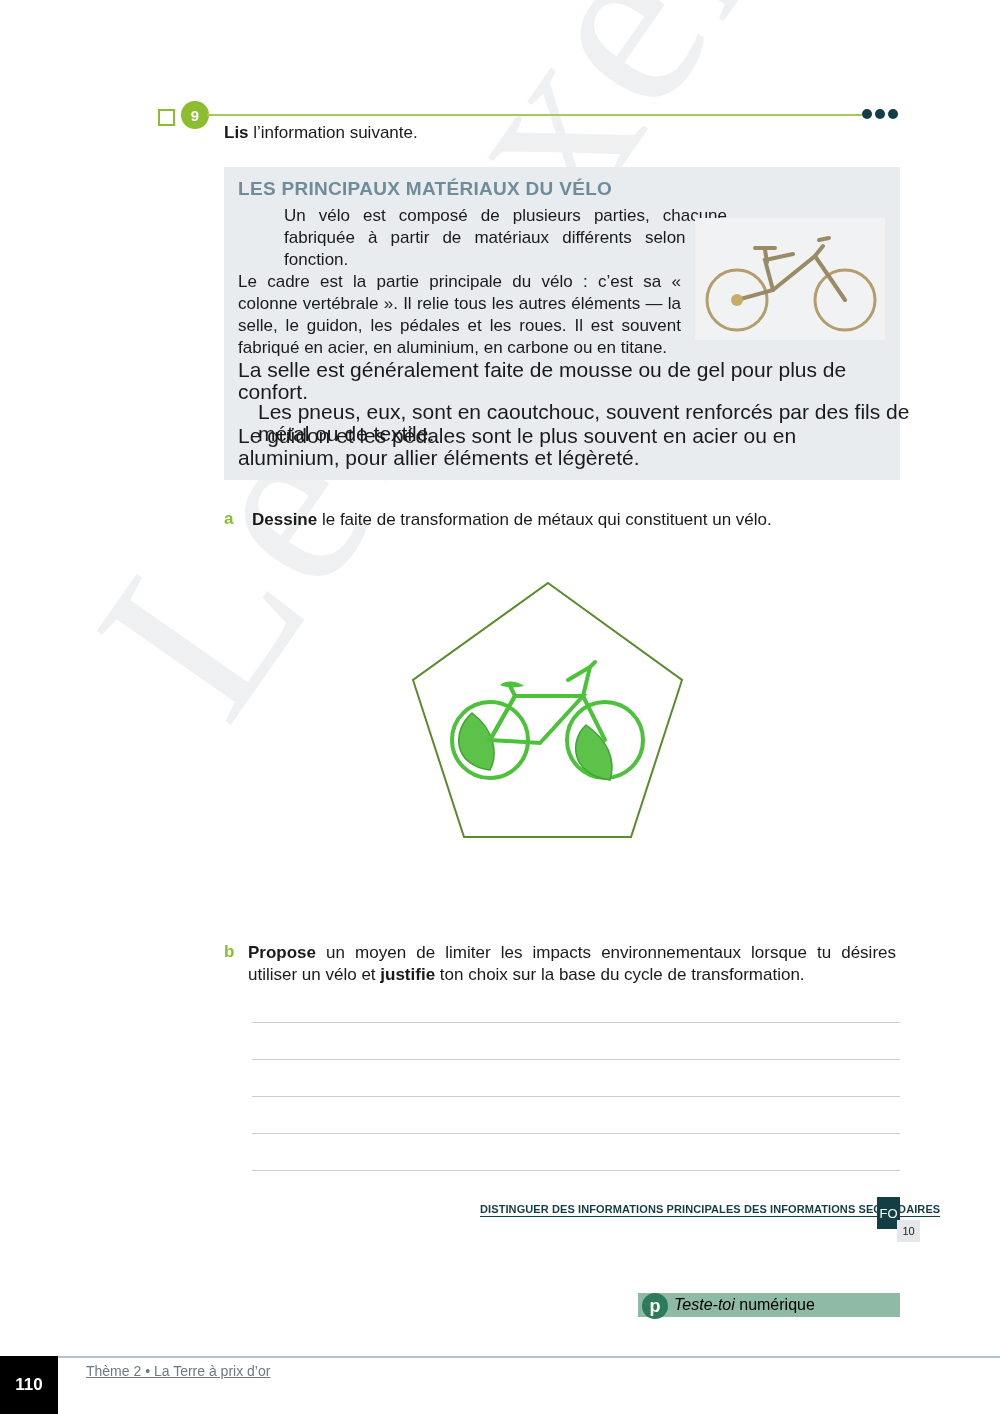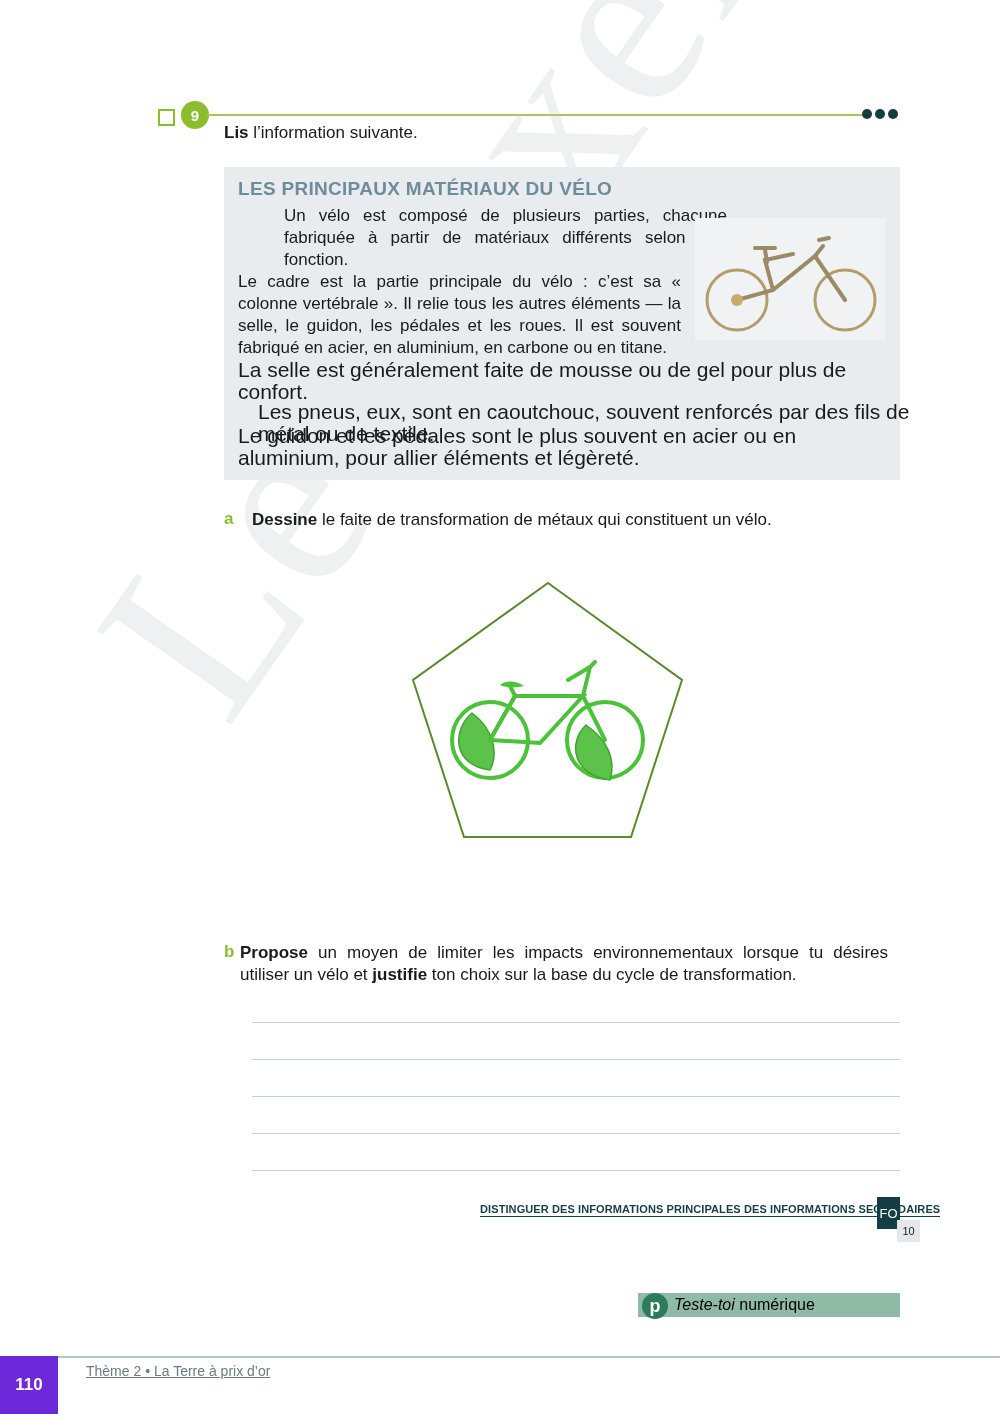--- a/index.html
+++ b/index.html
@@ -30,21 +30,21 @@
   .fo { left:877px; top:1197px; width:23px; height:32px; background:#123e44; color:#fff; font-size:13px;
         display:flex; align-items:center; justify-content:center; }
   .fo-num { left:877px; top:1220px; width:23px; height:22px; background:#e4e8eb; color:#222; font-size:11px;
             display:flex; align-items:center; justify-content:center;margin-left:20px; }
   .teste { left:638px; top:1293px; width:262px; height:24px; background:#8fbaa6; display:flex; align-items:center; }
   .teste .logo { width:26px; height:26px; border-radius:50%; background:#2e7b5c; margin-left:4px; margin-top:2px;
                  display:flex; align-items:center; justify-content:center; color:#fff; font-weight:bold; font-size:18px; }
   .teste .label { color:#000000; font-size:16px; margin-left:6px; }
   .teste .label i { font-style:italic; }
   .footer-line { left:58px; top:1356px; width:942px; height:2px; background:#b3c3cc; }
-  .page-num { left:0; top:1356px; width:58px; height:58px; background:#6d28d9; color:#fff; font-size:17px;
+  .page-num { left:0; top:1356px; width:58px; height:58px; background:#000000; color:#fff; font-size:17px;
               font-weight:bold; display:flex; align-items:center; justify-content:center; }
   .theme { left:86px; top:1363px; font-size:14px; color:#6c7a82;text-decoration:underline; }
 </style>
 </head>
 <body>
 
 <div class="watermark">Leesexemplaar</div>
 
 <div class="abs checkbox"></div>
 <div class="abs num-badge">9</div>
@@ -111,21 +111,21 @@
         <path d="M190 97 L168 110"></path>
       </g>
       <path d="M100 115 C108 109 118 112 124 116 C116 118 106 118 100 115 Z" fill="#4cc13a"></path>
     </g>
   </svg>
 </div>
 
 <div class="abs" style="left:224px; top:942px;">
   <span class="q-letter">b</span>
 </div>
-<div class="abs q-text" style="left:240px; top:942px; width:648px; text-align:justify;">
+<div class="abs q-text" style="left:248px; top:942px; width:648px; text-align:justify;">
   <b>Propose</b><span> un moyen de limiter les impacts environnementaux lorsque tu désires utiliser un vélo et </span><b>justifie</b><span> ton choix sur la base du cycle de transformation.</span>
 </div>
 
 <div class="abs answer-line" style="top:1022px;"></div>
 <div class="abs answer-line" style="top:1059px;"></div>
 <div class="abs answer-line" style="top:1096px;"></div>
 <div class="abs answer-line" style="top:1133px;"></div>
 <div class="abs answer-line" style="top:1170px;"></div>
 
 <div class="abs skill">DISTINGUER DES INFORMATIONS PRINCIPALES DES INFORMATIONS SECONDAIRES</div>

